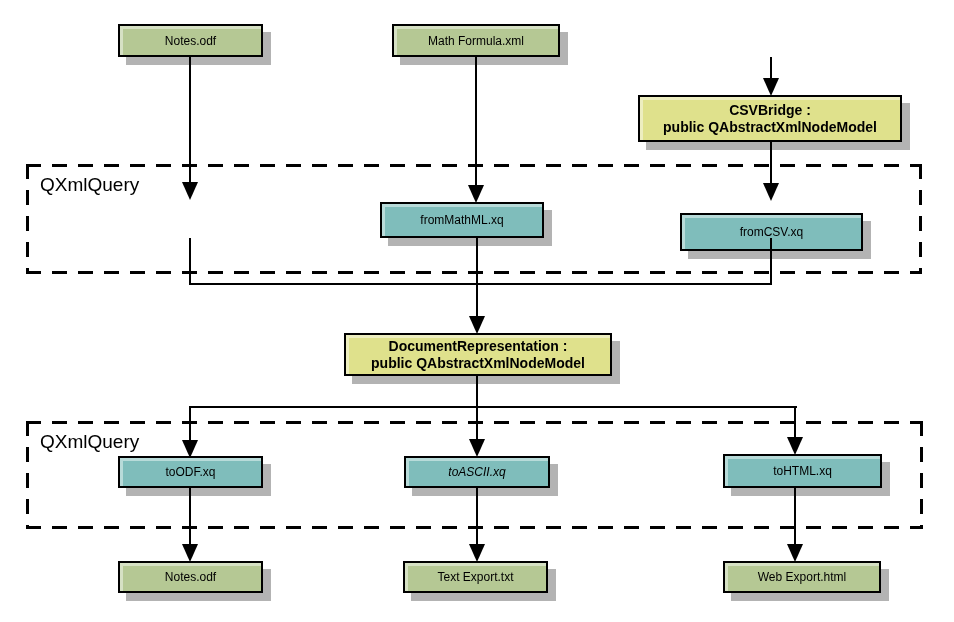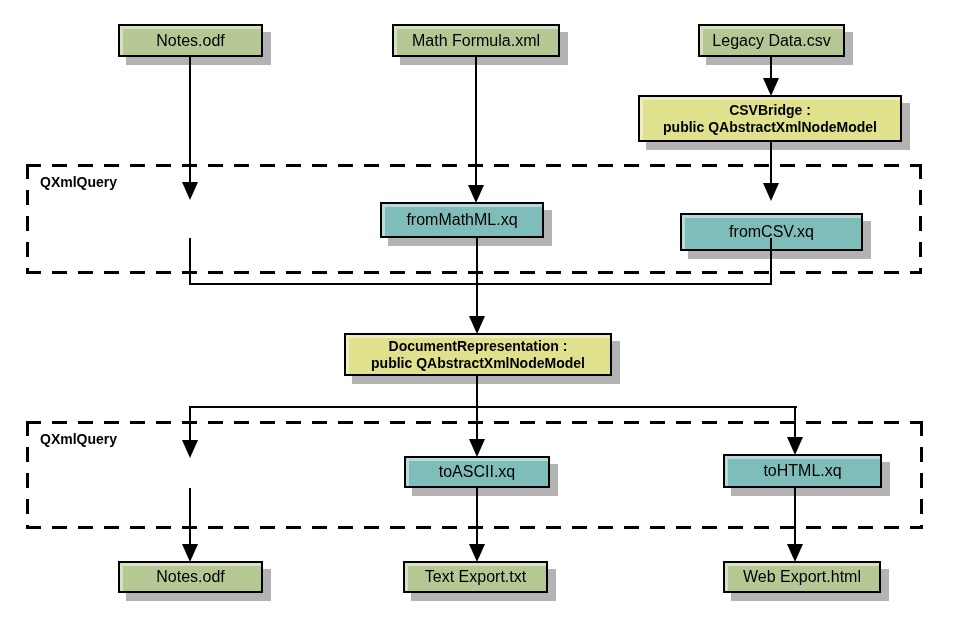--- a/index.html
+++ b/index.html
@@ -10,38 +10,38 @@
   .canvas {
     position:relative; width:954px; height:622px; overflow:hidden;
     background:var(--background);
     font-family:"Liberation Sans","DejaVu Sans",sans-serif;
     color:var(--text);
   }
   .box {
     position:absolute; box-sizing:border-box;
     border:2px solid var(--line);
     display:flex; flex-direction:column; align-items:center; justify-content:center;
-    text-align:center; font-size:16px; line-height:18px;
+    text-align:center; font-size:12px; line-height:18px;
     box-shadow:8px 8px 0 0 var(--shadow), inset 3px 3px 0 0 rgba(255,255,255,0.45);
     white-space:nowrap;
   }
   .file  { background:var(--file-fill); }
   .query { background:var(--query-fill); }
   .classbox { background:var(--class-fill); font-weight:bold; font-size:14px; line-height:17px; }
   .group {
     position:absolute; box-sizing:border-box;
     background:
       repeating-linear-gradient(90deg,  var(--line) 0 15px, transparent 15px 26px) top    left / 100% 3px no-repeat,
       repeating-linear-gradient(90deg,  var(--line) 0 15px, transparent 15px 26px) bottom left / 100% 3px no-repeat,
       repeating-linear-gradient(180deg, var(--line) 0 15px, transparent 15px 26px) top    left / 3px 100% no-repeat,
       repeating-linear-gradient(180deg, var(--line) 0 15px, transparent 15px 26px) top   right / 3px 100% no-repeat;
   }
   .group-label {
     position:absolute; left:14px; top:10px;
-    font-weight:bold; font-size:14px;
+    font-weight:normal; font-size:19px;
   }
   .vline { position:absolute; width:2px; background:var(--line); }
   .hline { position:absolute; height:2px; background:var(--line); }
   .arr {
     position:absolute; width:0; height:0;
     border-left:8px solid transparent; border-right:8px solid transparent;
     border-top:18px solid var(--line);
   }
 </style>
 </head>
@@ -55,42 +55,42 @@
   <div class="group" style="left:26px; top:421px; width:897px; height:108px;">
     <div class="group-label">QXmlQuery</div>
   </div>
 
   <div class="box file" style="left:118px; top:24px; width:145px; height:33px;">
     <span>Notes.odf</span>
   </div>
   <div class="box file" style="left:392px; top:24px; width:168px; height:33px;">
     <span>Math Formula.xml</span>
   </div>
-  <div class="box file" style="left:698px; top:24px; width:147px; height:33px;">
-    <span>Legacy Data.csv</span>
-  </div>
 
   <div class="box classbox" style="left:638px; top:95px; width:264px; height:47px;">
     <span>CSVBridge :</span>
     <span>public QAbstractXmlNodeModel</span>
   </div>
 
   <div class="box query" style="left:380px; top:202px; width:164px; height:36px;">
     <span>fromMathML.xq</span>
   </div>
   <div class="box query" style="left:680px; top:213px; width:183px; height:38px;">
     <span>fromCSV.xq</span>
   </div>
 
   <div class="box classbox" style="left:344px; top:333px; width:268px; height:43px;">
     <span>DocumentRepresentation :</span>
     <span>public QAbstractXmlNodeModel</span>
   </div>
 
-  <div class="box query" style="left:404px; top:456px; width:146px; height:32px;">
+  <div class="box query" style="left:118px; top:456px; width:145px; height:32px;">
+    <span>toODF.xq</span>
+  </div>
+  <div class="box query" style="left:404px; top:456px; width:146px; height:32px;font-style:italic;">
     <span>toASCII.xq</span>
   </div>
   <div class="box query" style="left:723px; top:454px; width:159px; height:34px;">
     <span>toHTML.xq</span>
   </div>
 
   <div class="box file" style="left:118px; top:561px; width:145px; height:32px;">
     <span>Notes.odf</span>
   </div>
   <div class="box file" style="left:403px; top:561px; width:145px; height:32px;">

